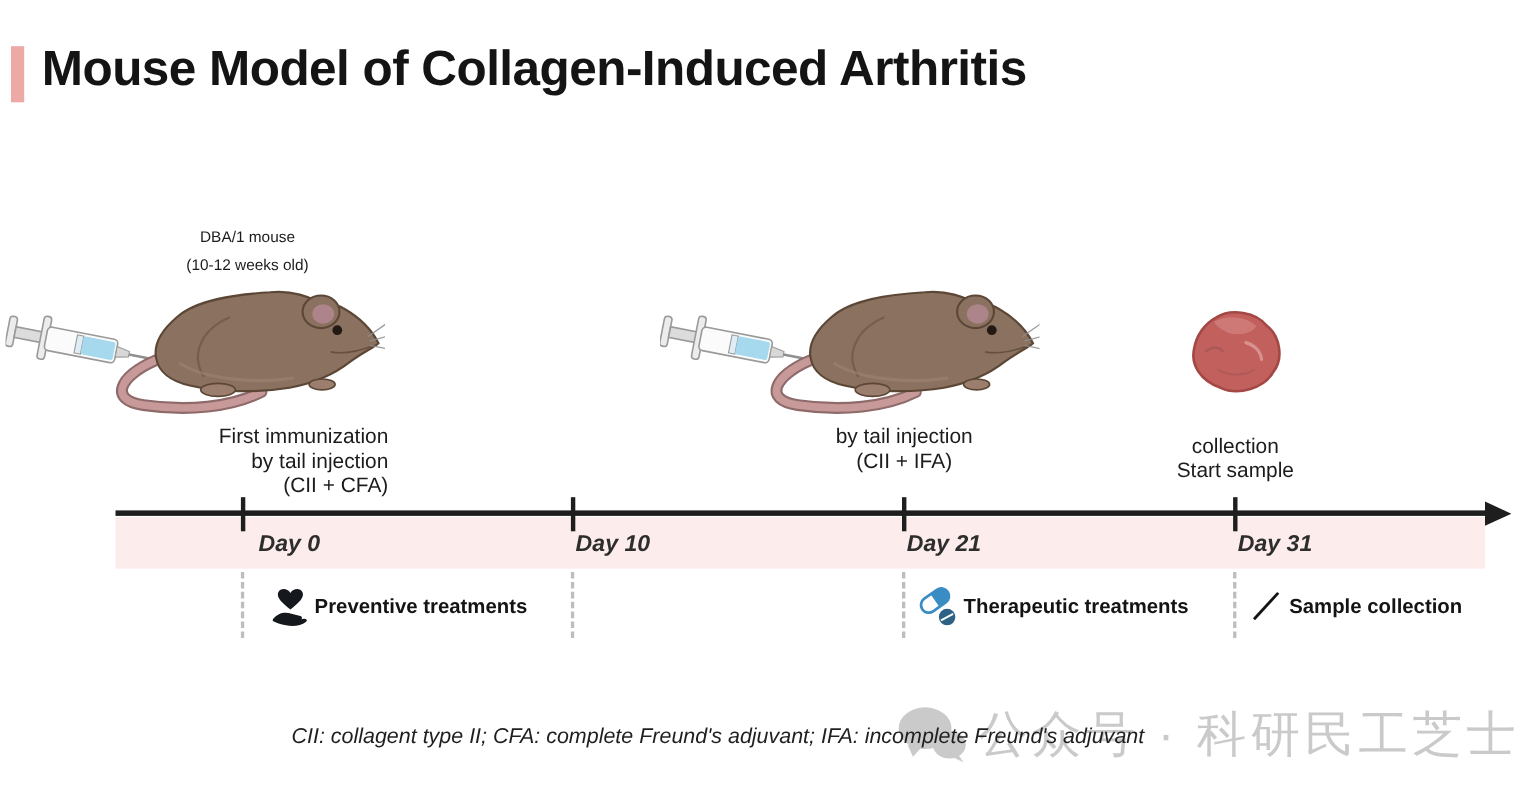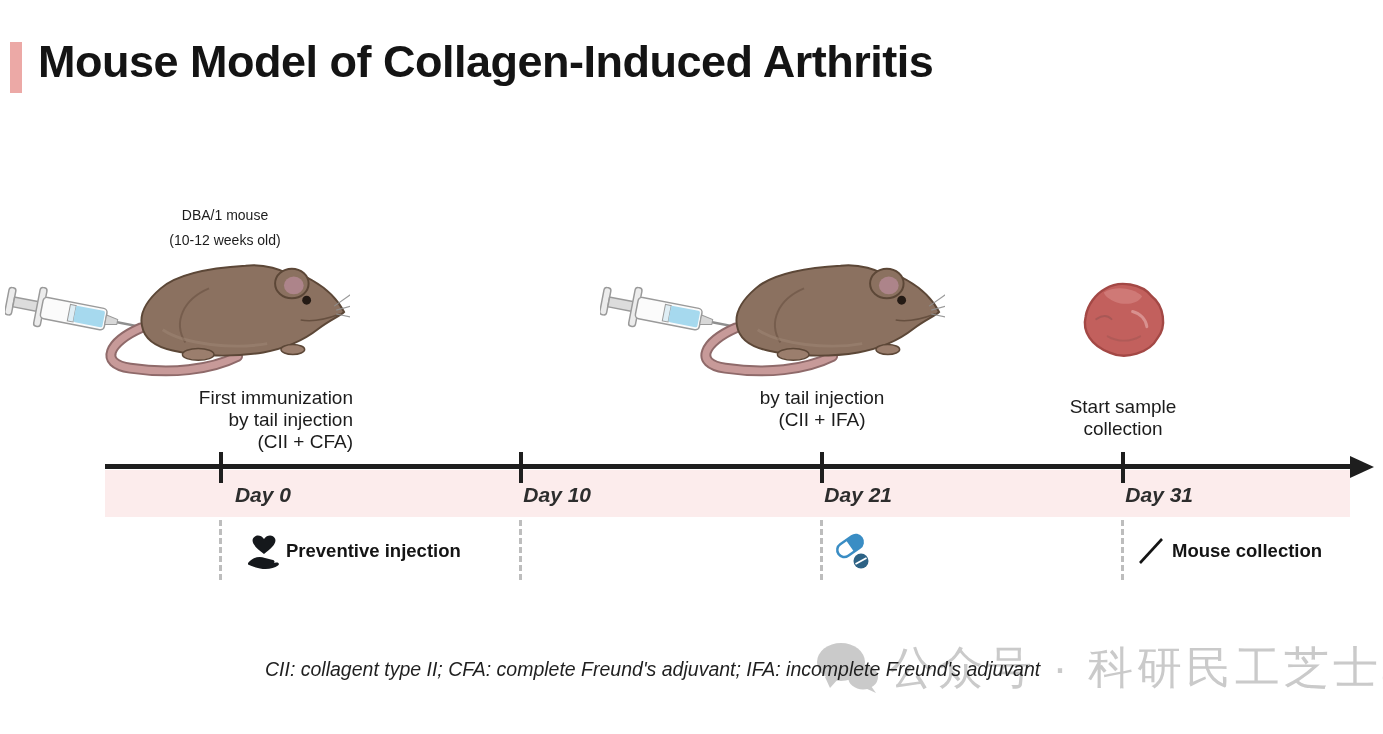--- a/index.html
+++ b/index.html
@@ -121,22 +121,22 @@
 
   <svg class="abs blob-svg" viewBox="0 0 100 90">
     <path d="M32 10 C 46 1, 70 5, 80 18 C 93 28, 96 50, 86 62 C 78 77, 53 85, 36 77
              C 17 70, 7 55, 11 39 C 13 27, 21 16, 32 10 Z" fill="#c2605d" stroke="#a34845" stroke-width="2.5"></path>
     <path d="M30 14 C 42 7, 60 9, 70 18 C 66 26, 52 28, 42 24 C 36 21, 31 18, 30 14 Z" fill="#d2807d" opacity=".8"></path>
     <path d="M22 42 C 28 38, 34 38, 38 42" fill="none" stroke="#a85856" stroke-width="2" stroke-linecap="round"></path>
     <path d="M60 34 C 68 36, 74 42, 75 50" fill="none" stroke="#d8918f" stroke-width="3" stroke-linecap="round"></path>
     <path d="M34 60 C 44 66, 58 66, 68 60" fill="none" stroke="#a85856" stroke-width="2" stroke-linecap="round" opacity=".7"></path>
   </svg>
   <div class="abs cap cap3">
+    <div>collection</div>
     <div>Start sample</div>
-    <div>collection</div>
   </div>
 
   <div class="abs tl-band"></div>
   <div class="abs tl-line"></div>
   <div class="abs tl-arrow"></div>
 
   <div class="abs tick" style="left:219px"></div>
   <div class="abs tick" style="left:519px"></div>
   <div class="abs tick" style="left:820px"></div>
   <div class="abs tick" style="left:1121px"></div>
@@ -149,35 +149,36 @@
   <div class="abs dash" style="left:219px"></div>
   <div class="abs dash" style="left:519px"></div>
   <div class="abs dash" style="left:820px"></div>
   <div class="abs dash" style="left:1121px"></div>
 
   <svg class="abs leg-icon" style="left:246px" width="36" height="38" viewBox="0 0 36 38">
     <path d="M18 22 C 10 16, 5 11, 7 6.5 C 9 2.5, 15 2.5, 18 7 C 21 2.5, 27 2.5, 29 6.5 C 31 11, 26 16, 18 22 Z" fill="#15181c"></path>
     <path d="M2 31 C 7 25, 13 24, 19 26 L 27 28 C 29 28.6, 29 31, 27 31.4 L 19 33
              L 30 30.5 C 32.5 30, 34 32, 32 33.5 C 28 36.5, 21 38, 14 36.5 C 9 35.5, 5 34, 2 32.5 Z" fill="#15181c"></path>
   </svg>
-  <div class="abs leg-label" style="left:286px">Preventive injection</div>
+  <div class="abs leg-label" style="left:286px">Preventive treatments</div>
 
   <svg class="abs leg-icon" style="left:834px" width="38" height="38" viewBox="0 0 38 38">
     <g transform="rotate(-35 16 14)">
       <rect x="2" y="7" width="28" height="14" rx="7" fill="#ffffff" stroke="#3a8dc4" stroke-width="2.5"></rect>
       <path d="M16 7 h7 a7 7 0 0 1 0 14 h-7 z" fill="#3a8dc4"></path>
     </g>
     <circle cx="27" cy="29" r="7.5" fill="#2d6285"></circle>
     <line x1="21.5" y1="32" x2="32.5" y2="26" stroke="#ffffff" stroke-width="1.8"></line>
   </svg>
+  <div class="abs leg-label" style="left:876px">Therapeutic treatments</div>
 
   <svg class="abs leg-icon" style="left:1136px;top:536px" width="30" height="30" viewBox="0 0 30 30">
     <line x1="4" y1="27" x2="26" y2="3" stroke="#141414" stroke-width="2.6"></line>
   </svg>
-  <div class="abs leg-label" style="left:1172px">Mouse collection</div>
+  <div class="abs leg-label" style="left:1172px">Sample collection</div>
 
   <div class="abs watermark">
     <svg width="64" height="56" viewBox="0 0 64 56">
       <g fill="#9f9f9f">
         <ellipse cx="26" cy="22" rx="24" ry="19"></ellipse>
         <polygon points="10,37 15,48 24,38"></polygon>
         <ellipse cx="48" cy="37" rx="15" ry="12.5"></ellipse>
         <polygon points="56,46 61,53 50,48"></polygon>
       </g>
     </svg>

